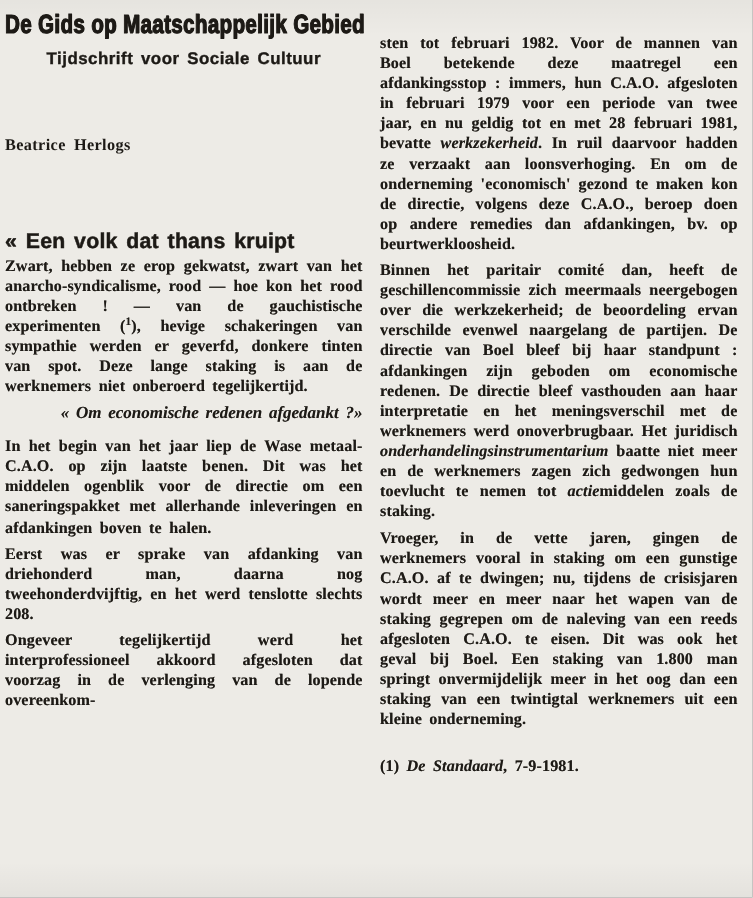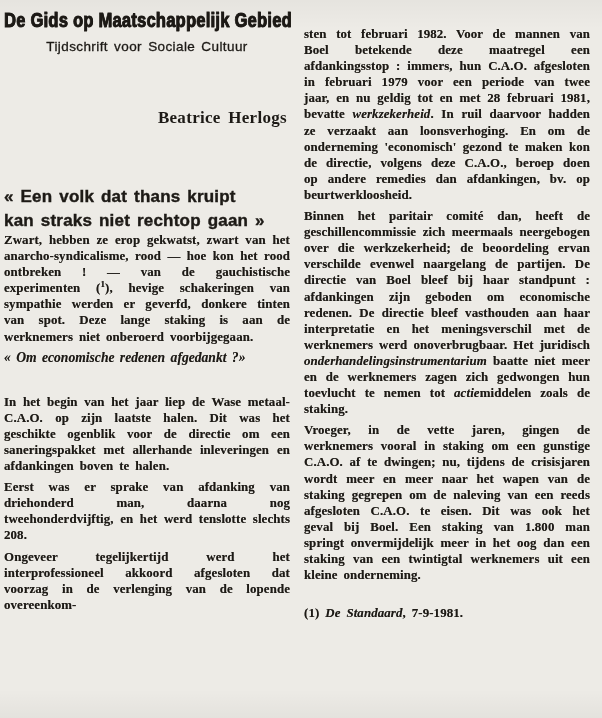--- a/index.html
+++ b/index.html
@@ -40,35 +40,35 @@
     line-height: 26px;
     white-space: nowrap;
     letter-spacing: 0.4px;
     transform: scaleX(0.78);
     transform-origin: left center;
     -webkit-text-stroke: 0.9px var(--ink, #1d1a16);
     text-shadow: 0.6px 0 0 currentColor;
   }
   .journal-subtitle {
     font-family: "Liberation Sans", sans-serif;
-    font-weight: normal;
+    font-weight: bold;
     font-size: 13.5px;
     line-height: 17px;
     text-align: center;
     margin-top: 5px;
     letter-spacing: 0.4px;
     word-spacing: 2px;
     -webkit-text-stroke: 0.3px var(--ink, #1d1a16);
   }
 
   .author {
     margin-top: 53px;
-    text-align: right;
+    text-align: left;
     font-weight: bold;
-    font-size: 17px;
+    font-size: 13px;
     letter-spacing: 0.3px;
     word-spacing: 3px;
     padding-right: 3px;
   }
 
   .pull-quote {
     margin-top: 57px;
     text-align: left;
     font-family: "Liberation Sans", sans-serif;
     font-weight: bold;
@@ -97,23 +97,24 @@
     font-weight: bold;
     margin: 13px 0 9px 0;
     letter-spacing: 0.3px;
     word-spacing: 4px;
     text-shadow: 0 0 0.4px rgba(20,16,10,0.6);
   }
   .italic-subheading {
     font-style: italic;
     font-weight: bold;
     font-size: 13.6px;
-    margin: 0 0 28px 0;
+    margin: 0 0 11px 0;
     word-spacing: 2px;
     text-shadow: 0 0 0.4px rgba(20,16,10,0.5);
+    text-align: right;
   }
 
   .col-right { padding-top: 26px; }
 
   .footnote {
     margin-top: 22px !important;
     font-size: 12.6px;
     text-align: left !important;
   }
 
@@ -130,30 +131,29 @@
 
       <div class="masthead">
         <div class="journal-title">De Gids op Maatschappelijk Gebied</div>
         <div class="journal-subtitle">Tijdschrift voor Sociale Cultuur</div>
       </div>
 
       <div class="author">Beatrice Herlogs</div>
 
       <div class="pull-quote">
         <div>« Een volk dat thans kruipt</div>
-        <div>kan straks niet rechtop gaan »</div>
       </div>
 
 
-      <p><span>Zwart, hebben ze erop gekwatst, zwart van het anarcho-syndicalisme, rood — hoe kon het rood ontbreken ! — van de gauchistische experimenten (</span><sup>1</sup><span>), hevige schakeringen van sympathie werden er geverfd, donkere tinten van spot. Deze lange staking is aan de werknemers niet onberoerd voorbijgegaan.</span></p>
+      <p><span>Zwart, hebben ze erop gekwatst, zwart van het anarcho-syndicalisme, rood — hoe kon het rood ontbreken ! — van de gauchistische experimenten (</span><sup>1</sup><span>), hevige schakeringen van sympathie werden er geverfd, donkere tinten van spot. Deze lange staking is aan de werknemers niet onberoerd tegelijkertijd.</span></p>
 
 
       <div class="italic-subheading">« Om economische redenen afgedankt ?»</div>
 
-      <p>In het begin van het jaar liep de Wase metaal-C.A.O. op zijn laatste halen. Dit was het geschikte ogenblik voor de directie om een saneringspakket met allerhande inleveringen en afdankingen boven te halen.</p>
+      <p>In het begin van het jaar liep de Wase metaal-C.A.O. op zijn laatste benen. Dit was het middelen ogenblik voor de directie om een saneringspakket met allerhande inleveringen en afdankingen boven te halen.</p>
 
       <p>Eerst was er sprake van afdanking van driehonderd man, daarna nog tweehonderdvijftig, en het werd tenslotte slechts 208.</p>
 
       <p>Ongeveer tegelijkertijd werd het interprofessioneel akkoord afgesloten dat voorzag in de verlenging van de lopende overeenkom-</p>
 
     </div>
 
     <div class="col col-right body-text">
 
       <p><span>sten tot februari 1982. Voor de mannen van Boel betekende deze maatregel een afdankingsstop : immers, hun C.A.O. afgesloten in februari 1979 voor een periode van twee jaar, en nu geldig tot en met 28 februari 1981, bevatte </span><span class="it">werkzekerheid</span><span>. In ruil daarvoor hadden ze verzaakt aan loonsverhoging. En om de onderneming 'economisch' gezond te maken kon de directie, volgens deze C.A.O., beroep doen op andere remedies dan afdankingen, bv. op beurtwerkloosheid.</span></p>

